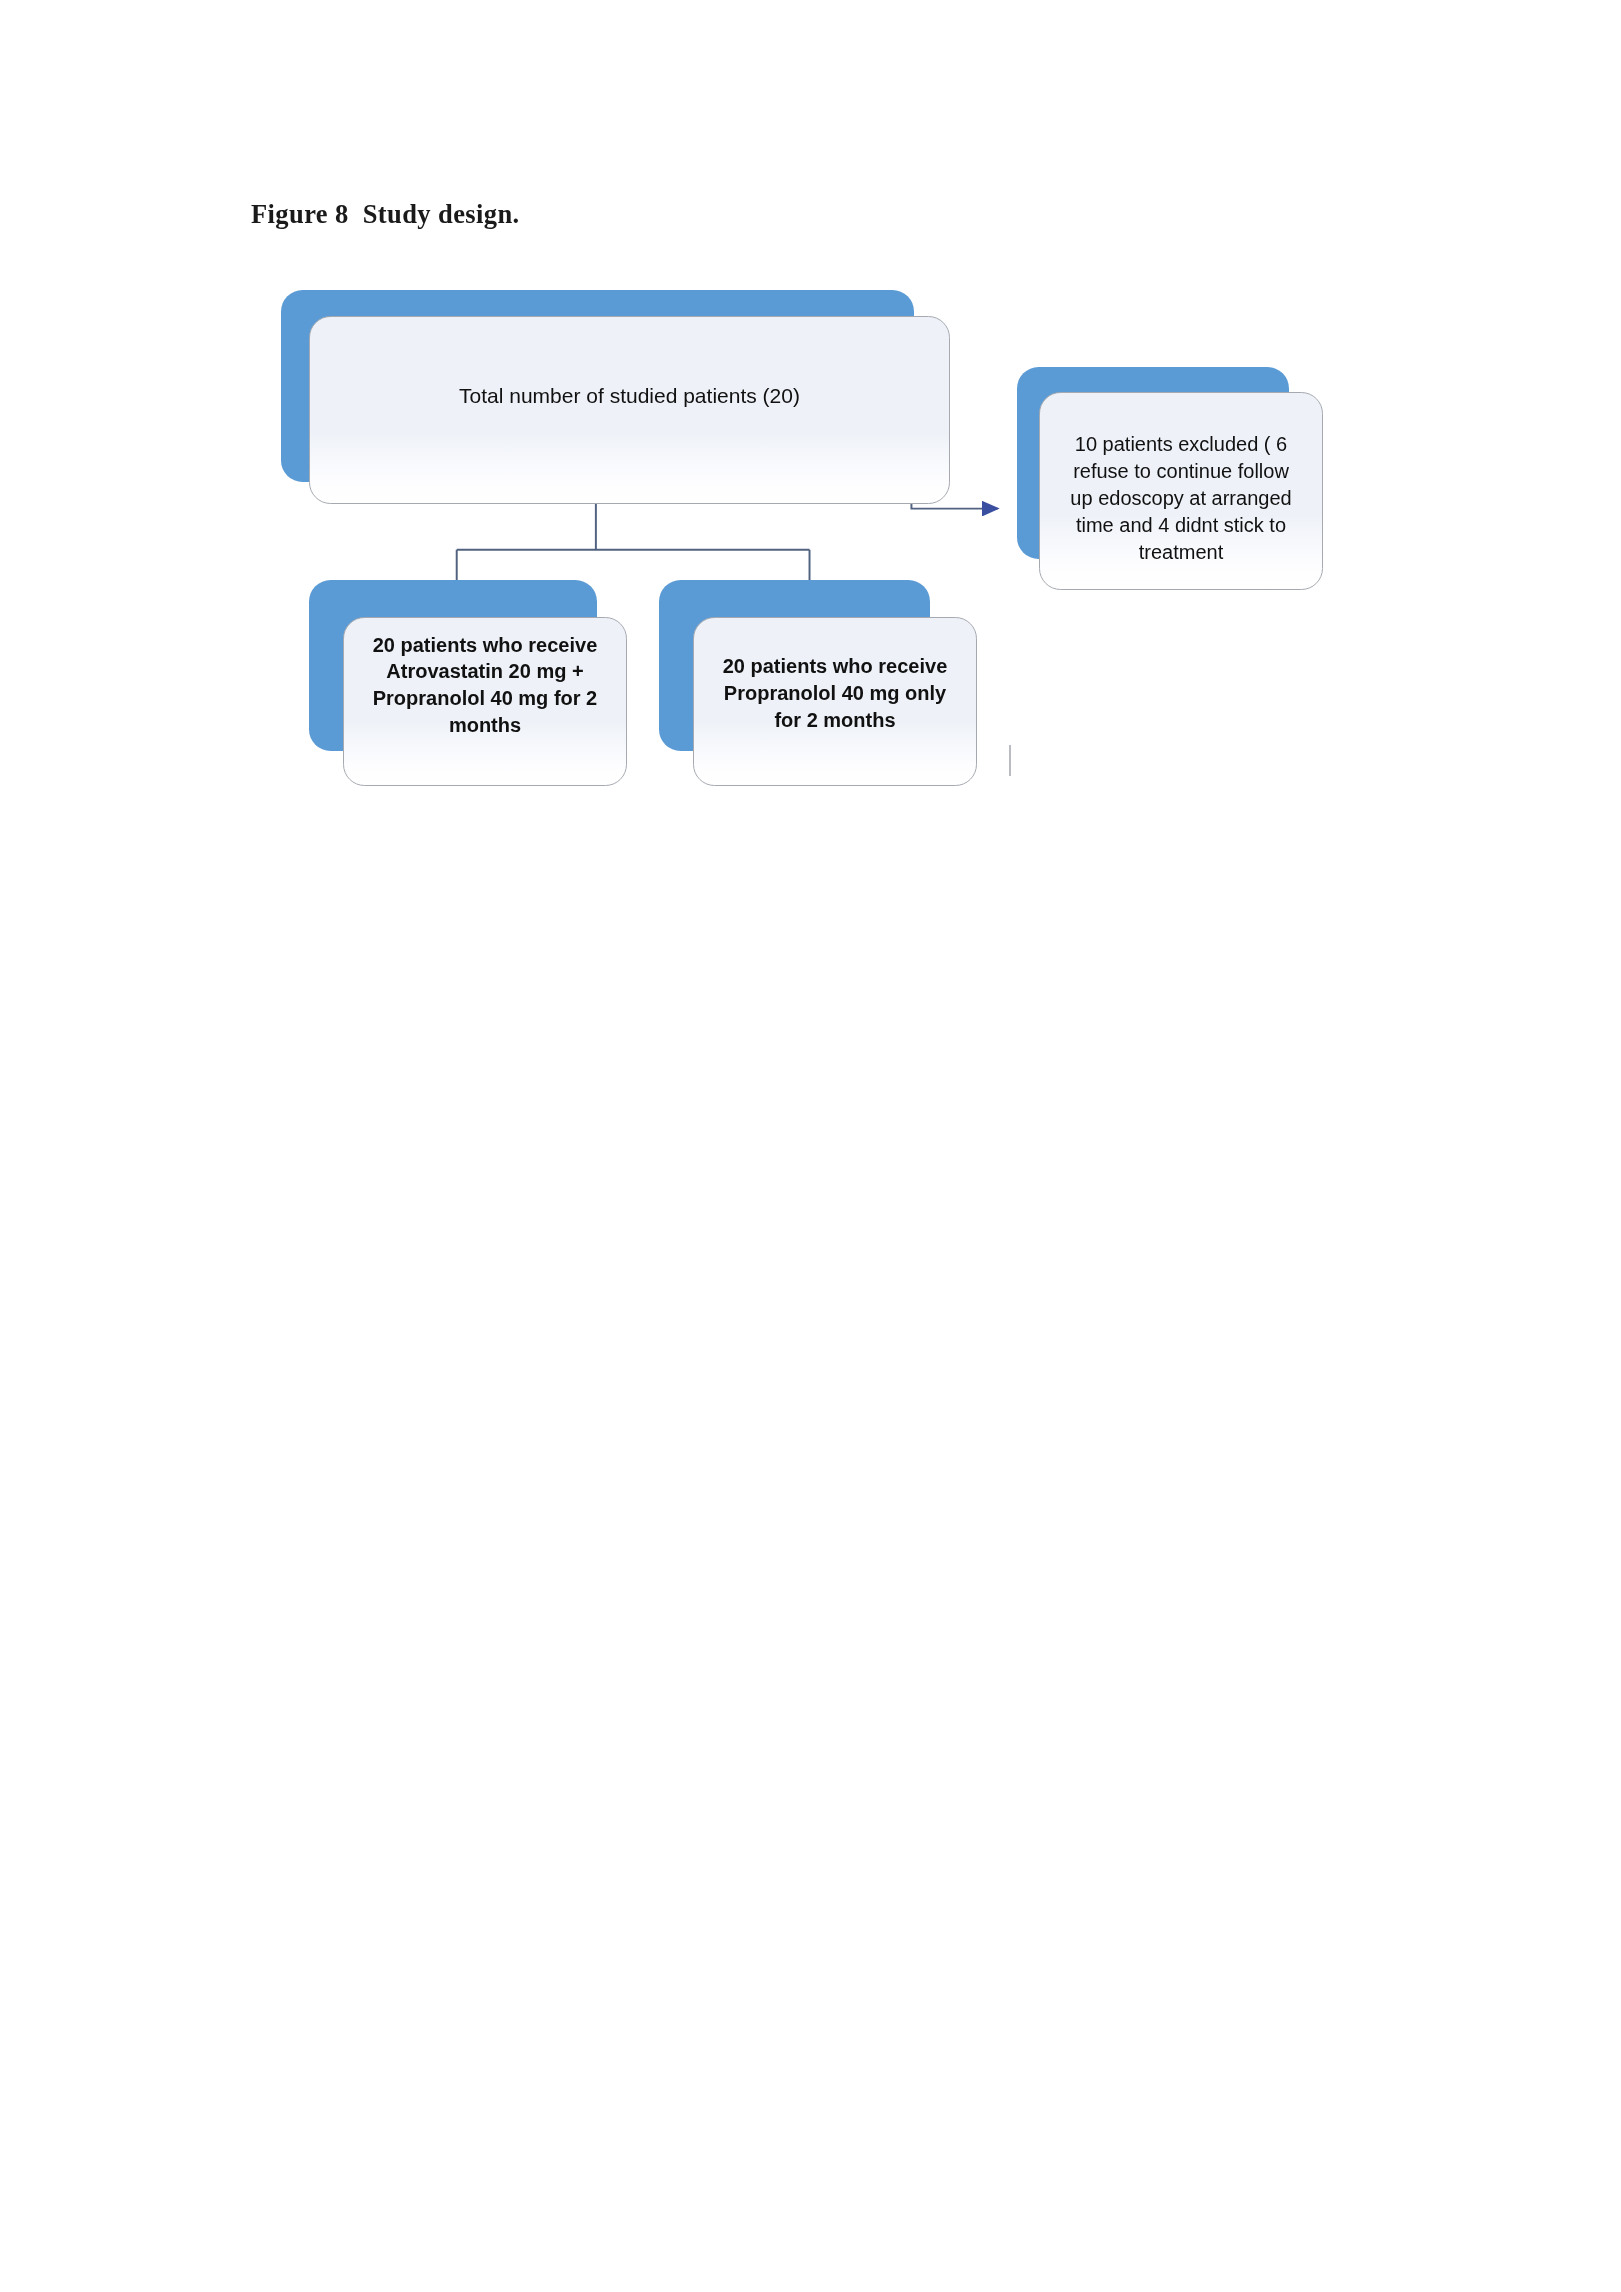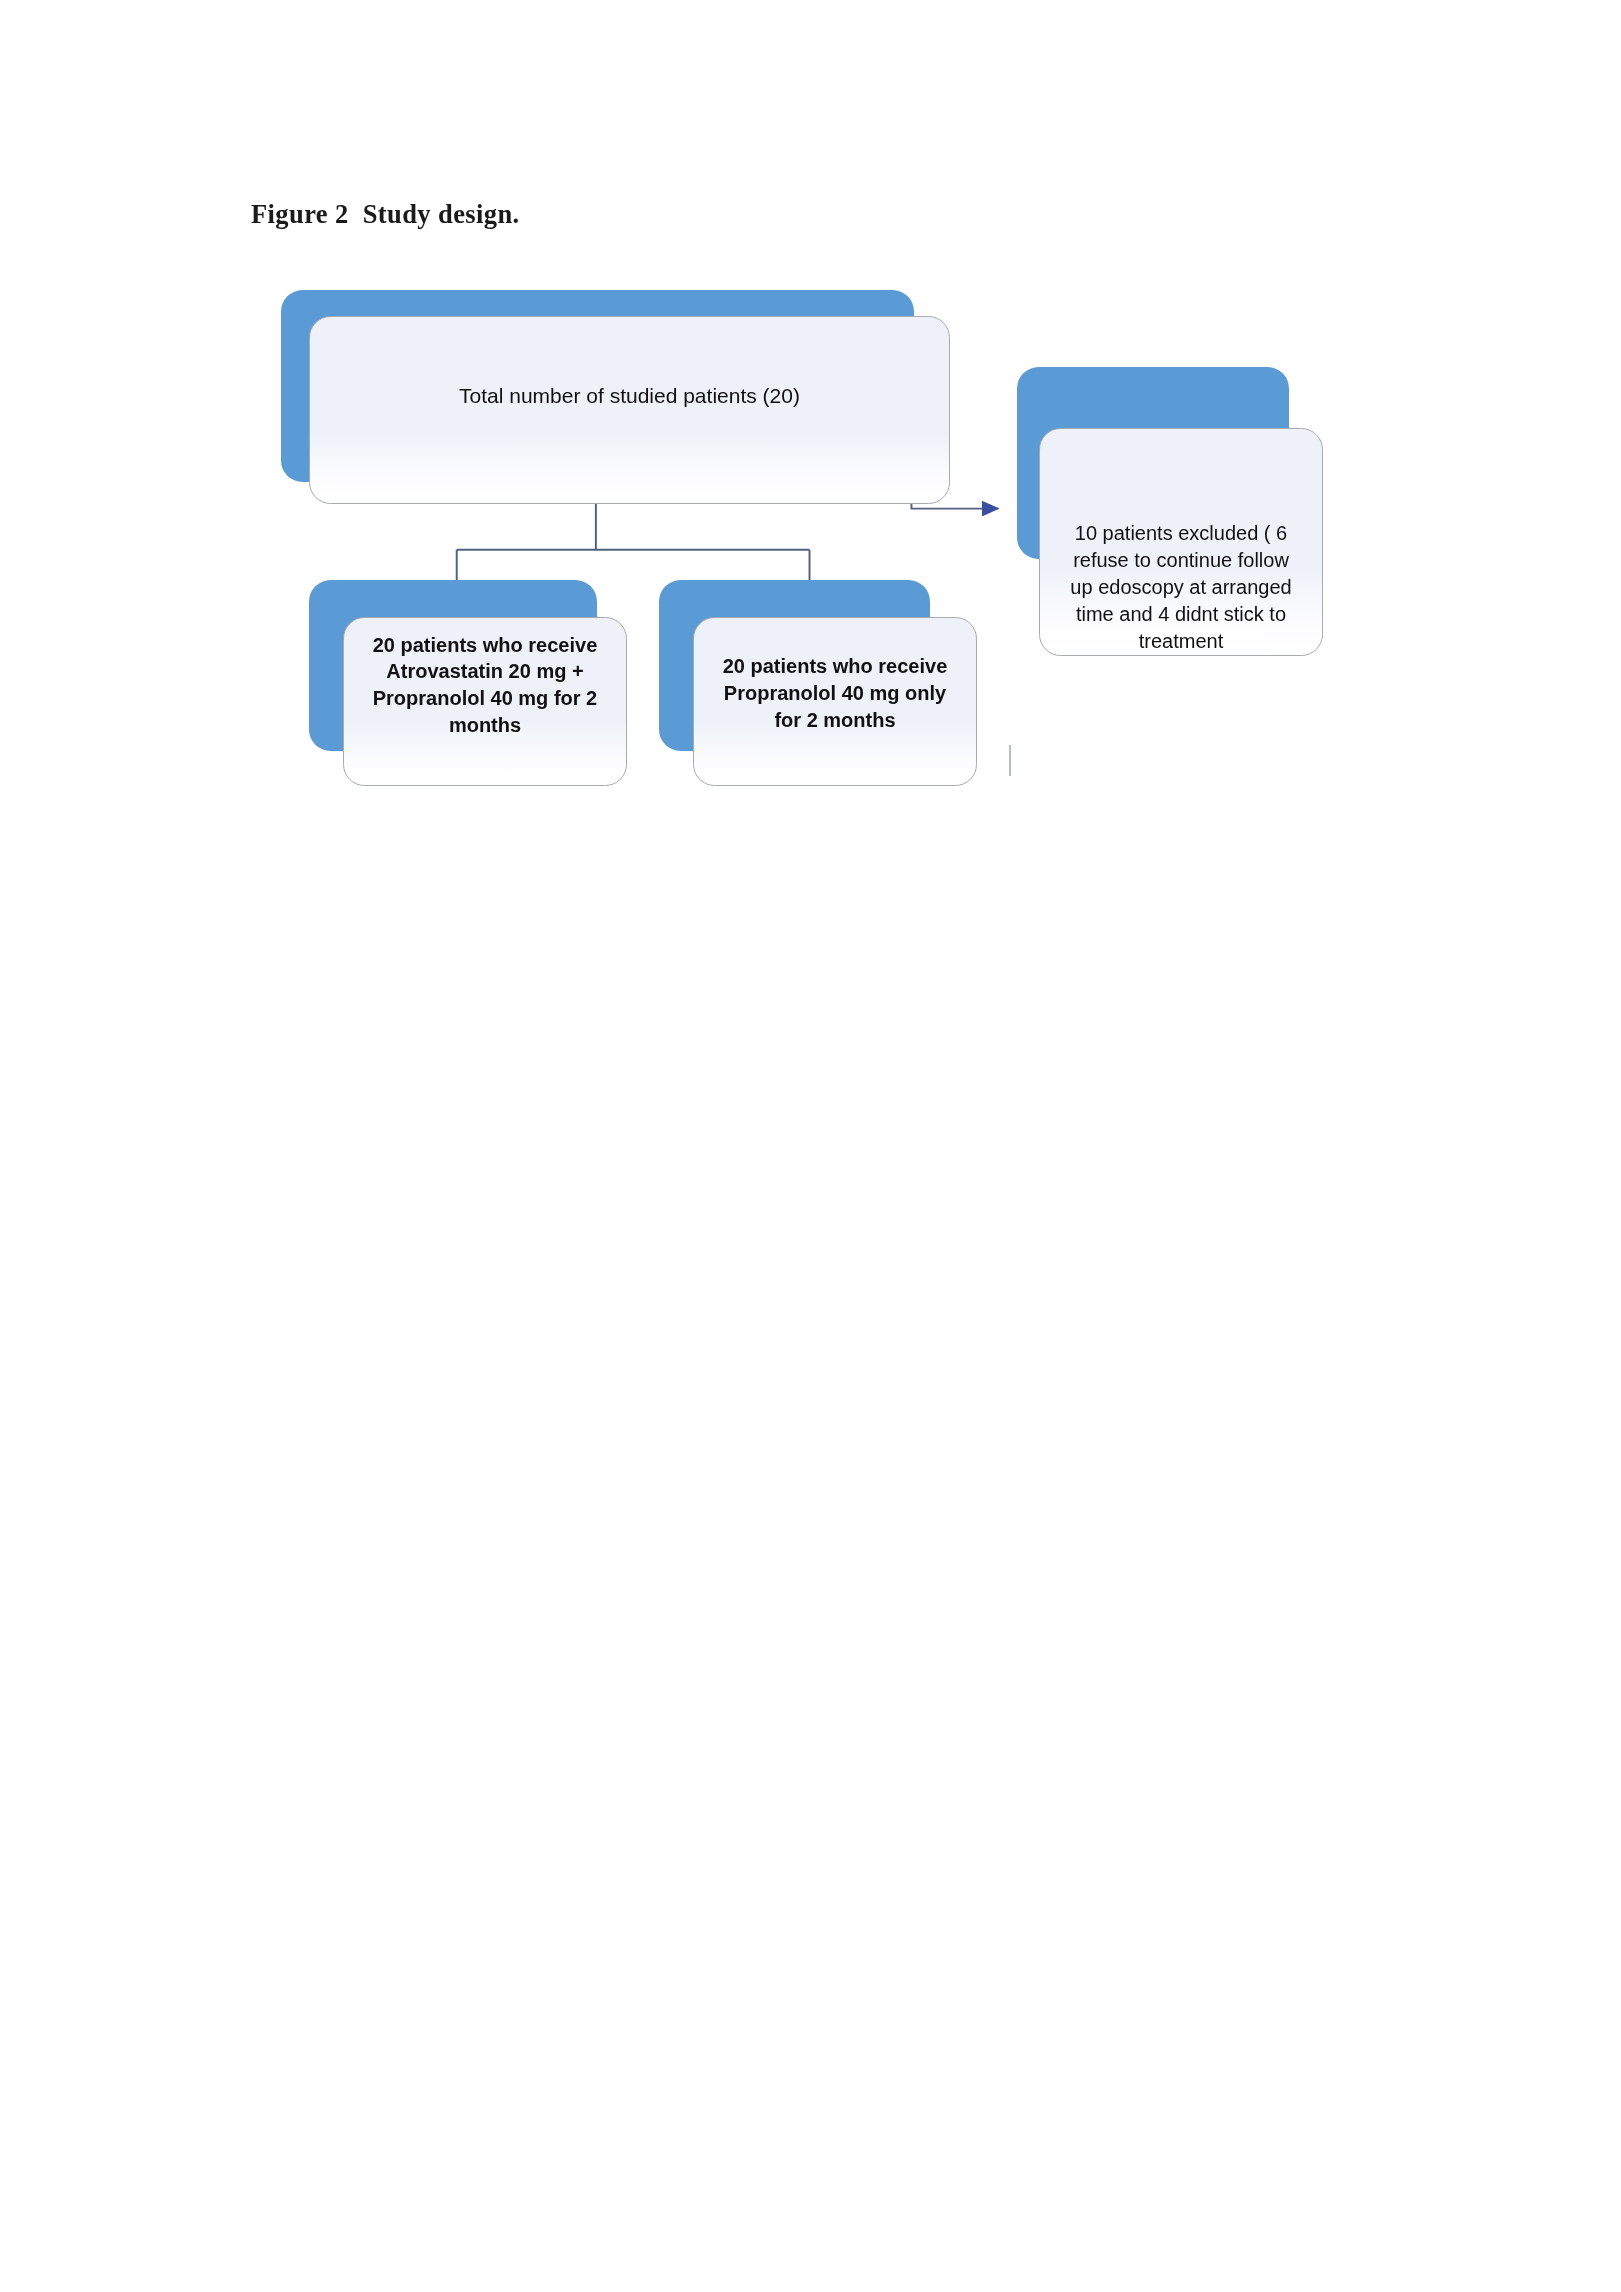--- a/index.html
+++ b/index.html
@@ -110,23 +110,22 @@
     padding-top: 65px;
   }
 
   
   #node-excluded .node-shadow {
     left: 1017px; top: 367px;
     width: 272px; height: 192px;
   }
   #node-excluded .node-panel {
     left: 1039px; top: 392px;
-    width: 284px; height: 228px;
-    align-items: flex-end;
-    margin-top: 36px;
+    width: 284px; height: 198px;
+    align-items: center;
   }
   #node-excluded .node-text {
     font-size: 20px;
     font-weight: 400;
     line-height: 1.35;
     padding-top: 14.7px;
   }
 
   
   #node-group-a .node-shadow {
@@ -170,21 +169,21 @@
     width: 2px;
     height: 31px;
     background: #b9bdc2;
   }
 </style>
 </head>
 <body>
 
 <div id="page">
 
-  <div id="figure-caption">Figure 2  Study design.</div>
+  <div id="figure-caption">Figure 8  Study design.</div>
 
   <div id="flowchart">
 
     <svg id="connectors" viewBox="0 0 1654 900" width="1621" height="882">
       <defs>
         <marker id="arrowhead" markerWidth="9" markerHeight="8" refX="8" refY="4" orient="auto" markerUnits="strokeWidth">
           <path d="M0,0 L9,4 L0,8 Z" fill="#3b4fa0"></path>
         </marker>
       </defs>
 

